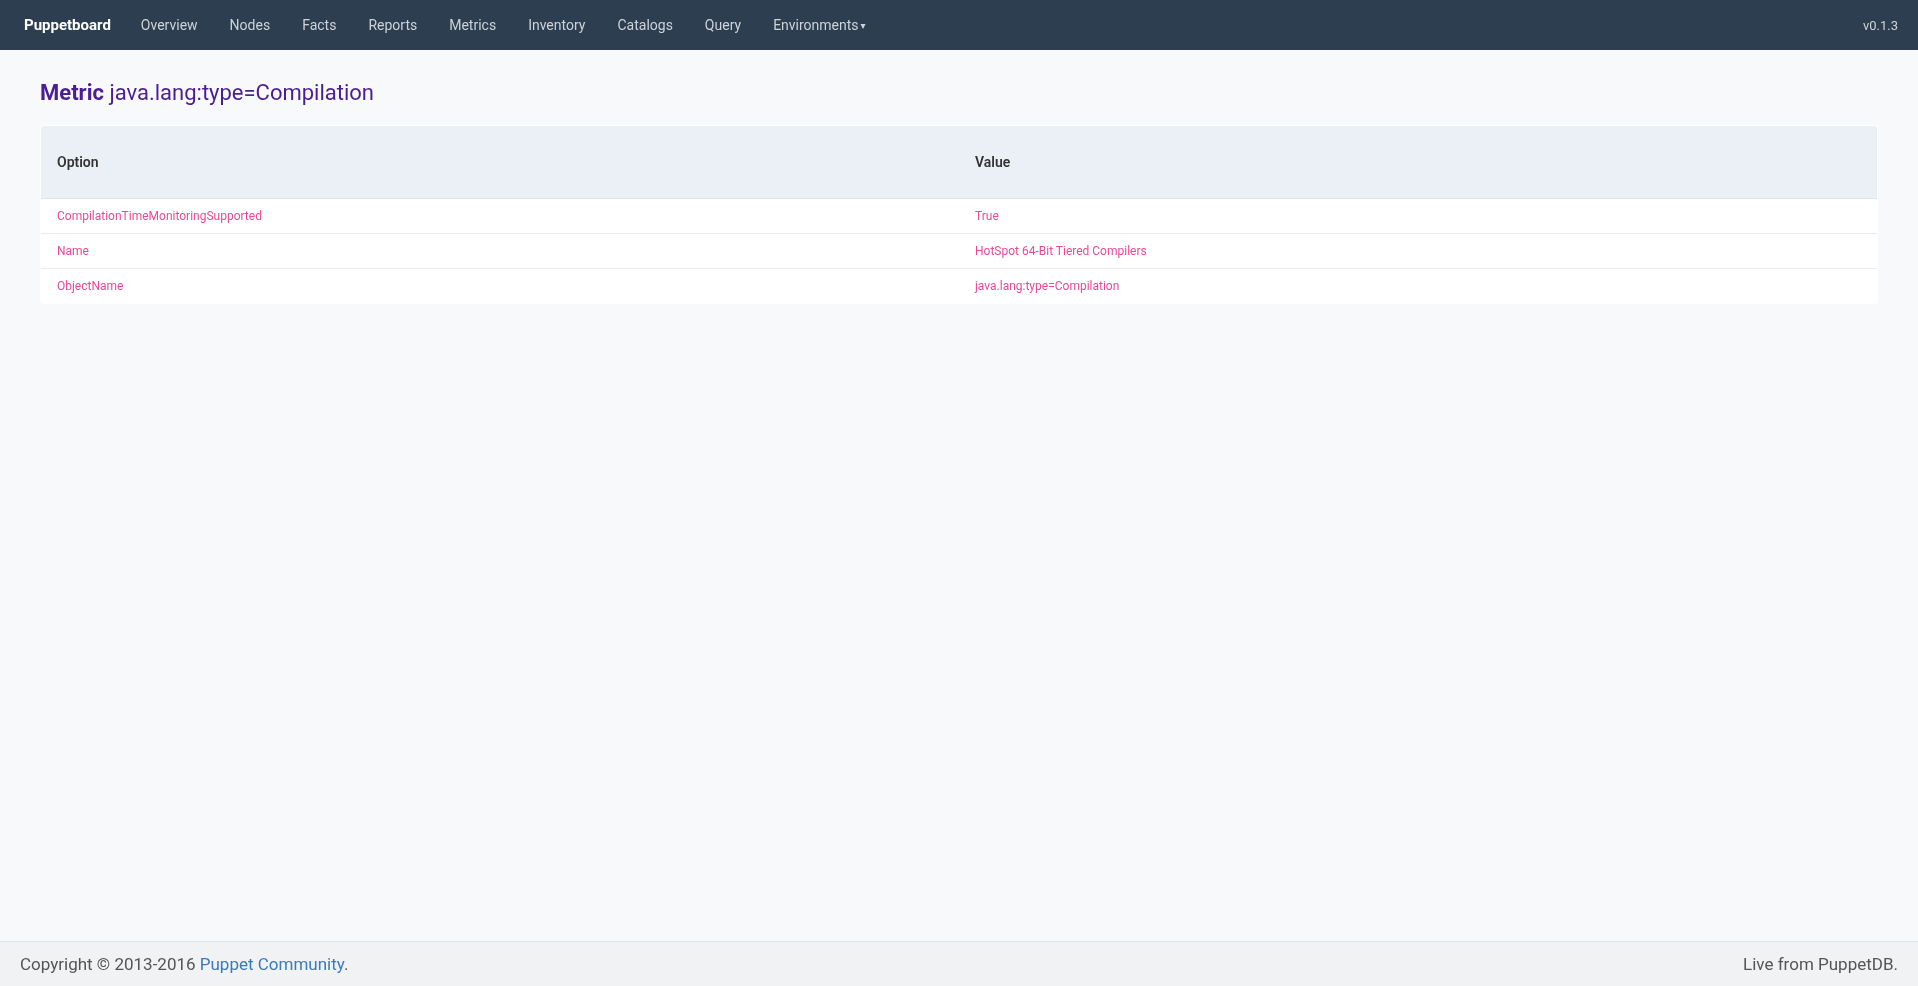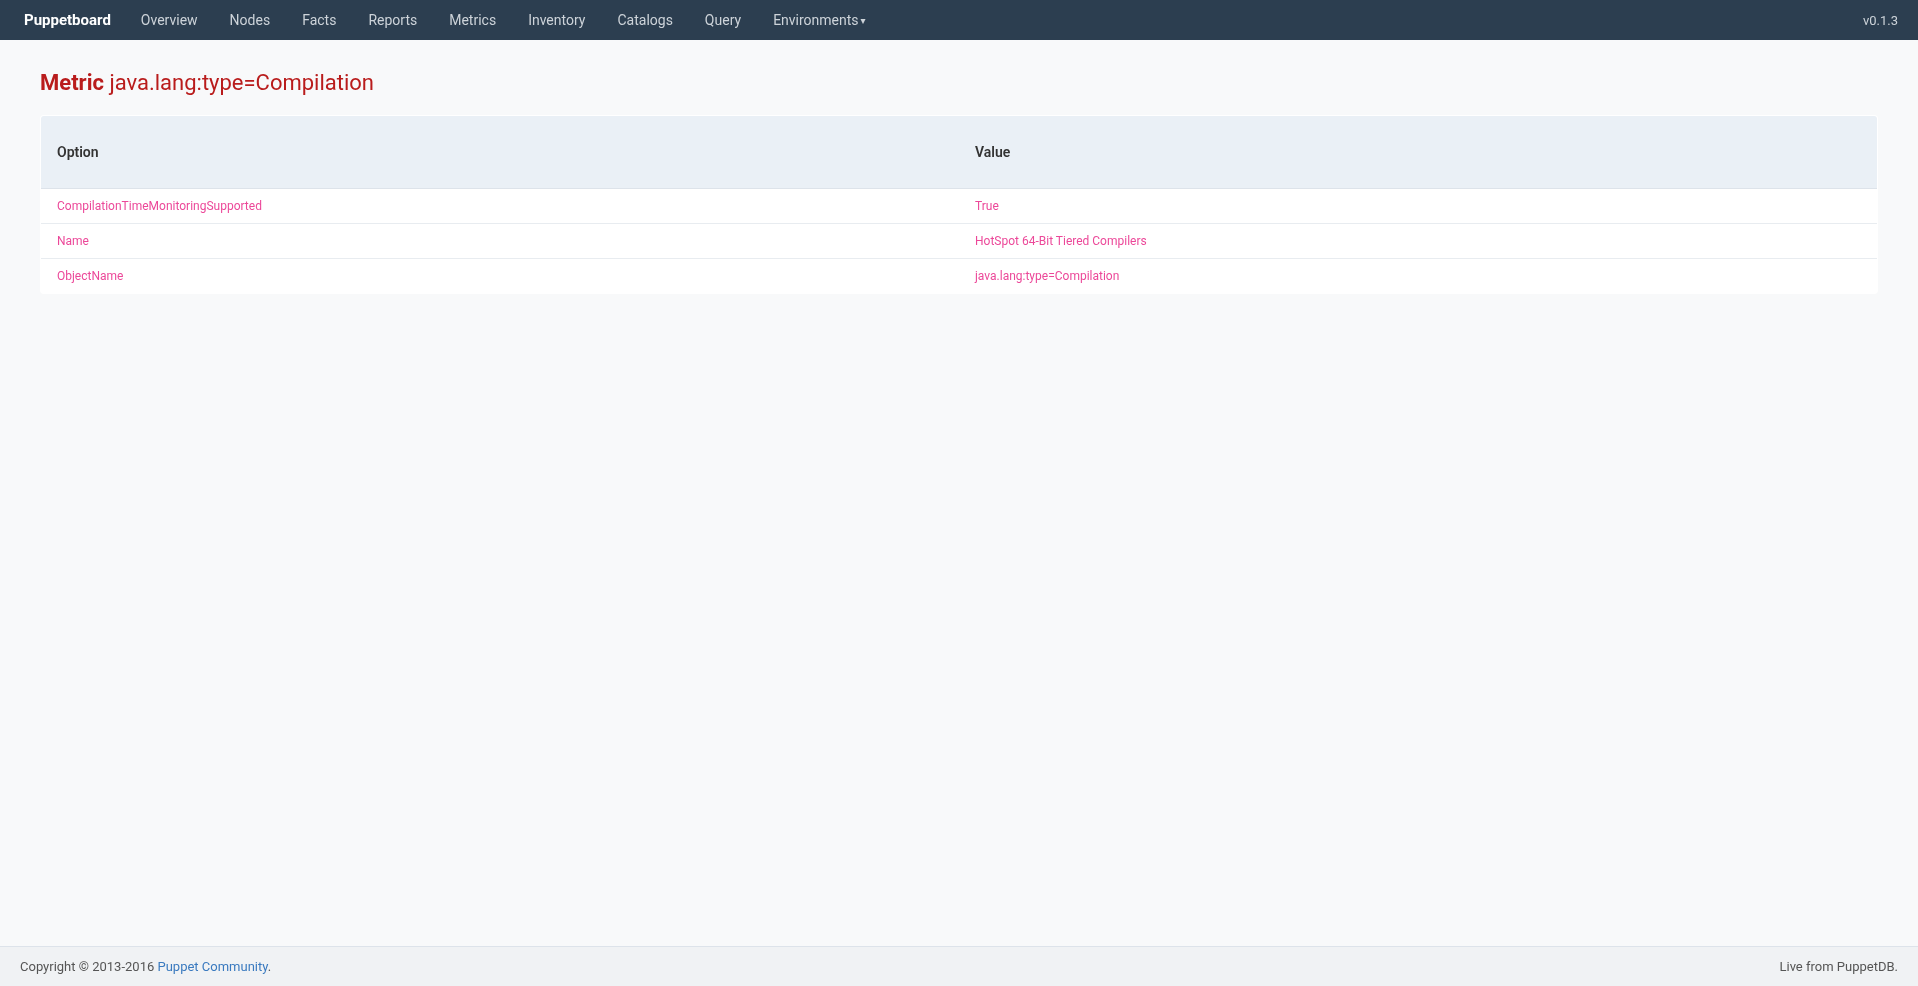--- a/index.html
+++ b/index.html
@@ -16,21 +16,21 @@
       min-height: 986px;
       display: flex;
       flex-direction: column;
     }
 
     
     nav {
       background-color: #2c3e50;
       display: flex;
       align-items: center;
-      height: 40px;
+      height: 50px;
       padding: 0 10px;
       flex-shrink: 0;
     }
 
     .nav-brand {
       color: #fff;
       font-weight: bold;
       font-size: 15px;
       padding: 0 14px;
       cursor: pointer;
@@ -70,21 +70,21 @@
     
     .content {
       padding: 30px 40px;
       flex: 1;
     }
 
     .page-title {
       font-size: 22px;
       font-weight: normal;
       margin-bottom: 20px;
-      color: #b91c1c;
+      color: #4c1d95;
     }
 
     .page-title strong {
       font-weight: bold;
     }
 
     
     .metric-table {
       width: 100%;
       border-collapse: collapse;
@@ -124,21 +124,21 @@
     }
 
     
     footer {
       background-color: #f0f2f4;
       border-top: 1px solid #dde3ea;
       padding: 12px 20px;
       display: flex;
       justify-content: space-between;
       align-items: center;
-      font-size: 13px;
+      font-size: 17px;
       color: #555;
       flex-shrink: 0;
     }
 
     footer a {
       color: #3a7abf;
       text-decoration: none;
     }
 
     .chevron {

